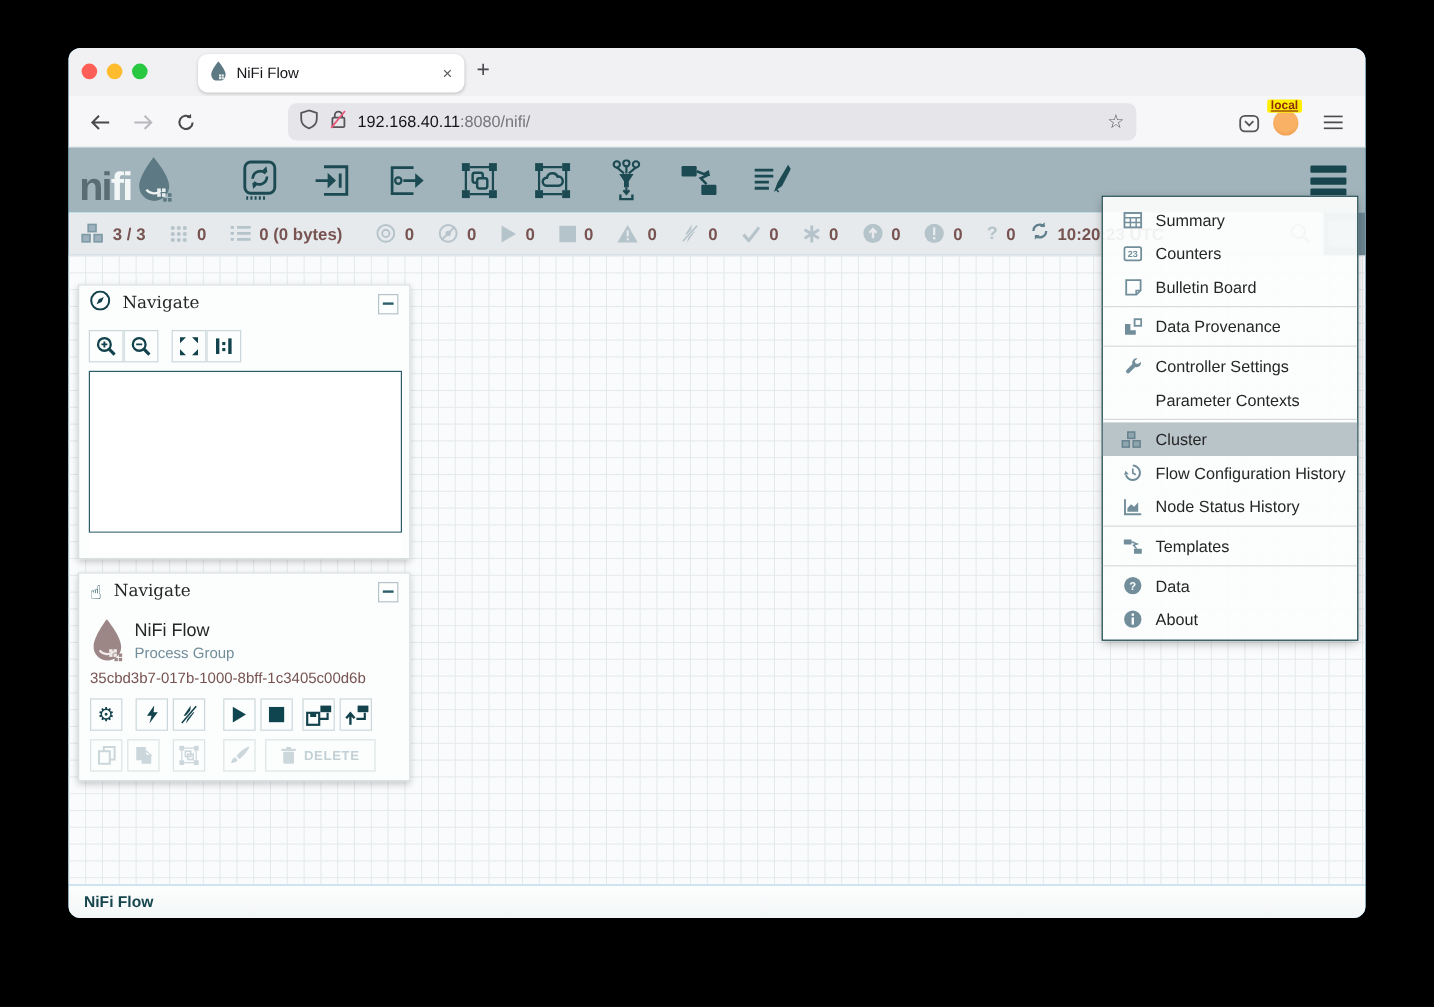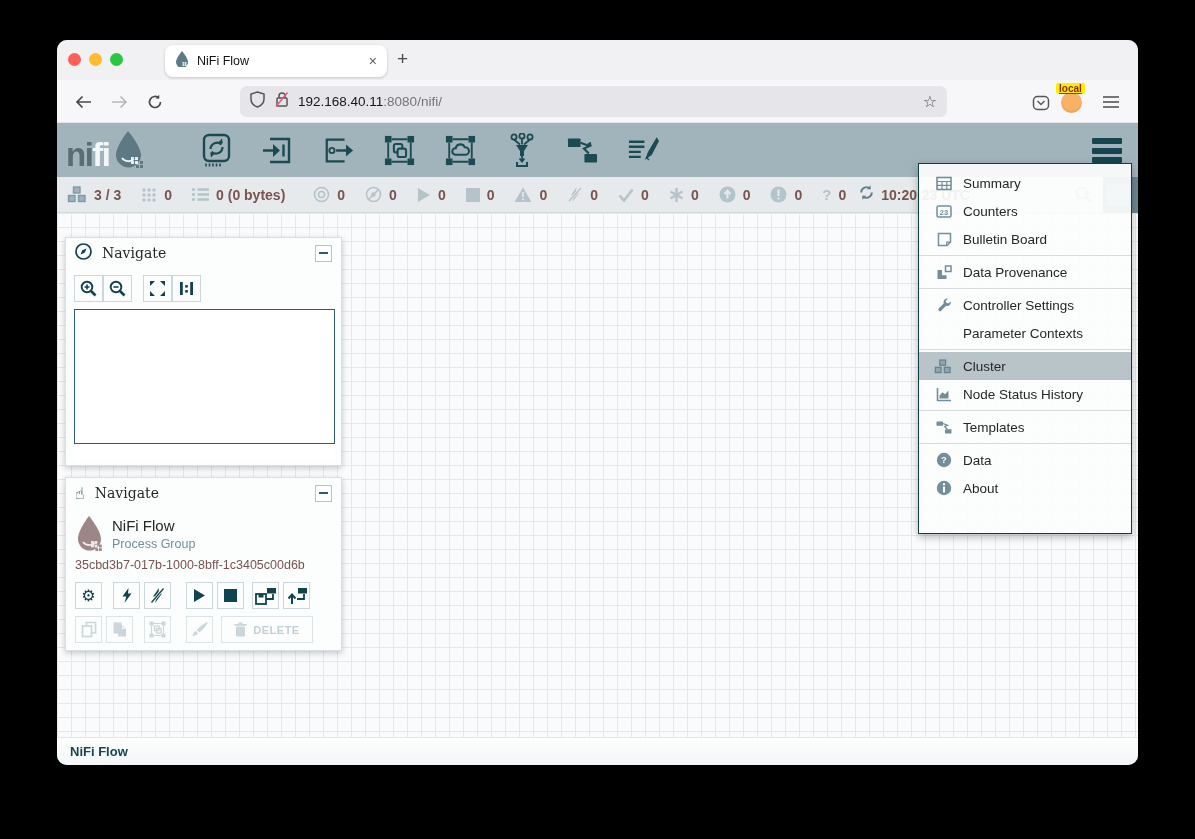--- a/index.html
+++ b/index.html
@@ -638,20 +638,30 @@
               <rect x="5.8" y="1" width="5.8" height="5.3"></rect>
               <rect x="1.3" y="8.3" width="5.8" height="5.3"></rect>
               <rect x="10.3" y="8.3" width="5.8" height="5.3"></rect>
             </g>
           </svg>
       </span>
       <span class="mi-label">Cluster</span>
     </div>
     <div class="mi">
       <span class="mi-ic">
+        <svg width="16" height="16" viewBox="0 0 16 16">
+            <path d="M8 2a6 6 0 1 1-5.7 7.9" fill="none" stroke="#728e9b" stroke-width="1.7"></path>
+            <path d="M0.8 9.8l1.1-3.6 2.7 2.7z" fill="#728e9b"></path>
+            <path d="M8 4.5v3.7l2.5 1.5" fill="none" stroke="#728e9b" stroke-width="1.4"></path>
+          </svg>
+      </span>
+      <span class="mi-label">Flow Configuration History</span>
+    </div>
+    <div class="mi">
+      <span class="mi-ic">
         <svg width="16" height="15" viewBox="0 0 16 15">
             <path d="M1.5 1v12.5H15" fill="none" stroke="#728e9b" stroke-width="1.6"></path>
             <path d="M3.5 11.5V8.5l3-3.2 2.6 2 3.4-3.8v8z" fill="#728e9b"></path>
           </svg>
       </span>
       <span class="mi-label">Node Status History</span>
     </div>
     <div class="msep"></div>
     <div class="mi">
       <span class="mi-ic">

